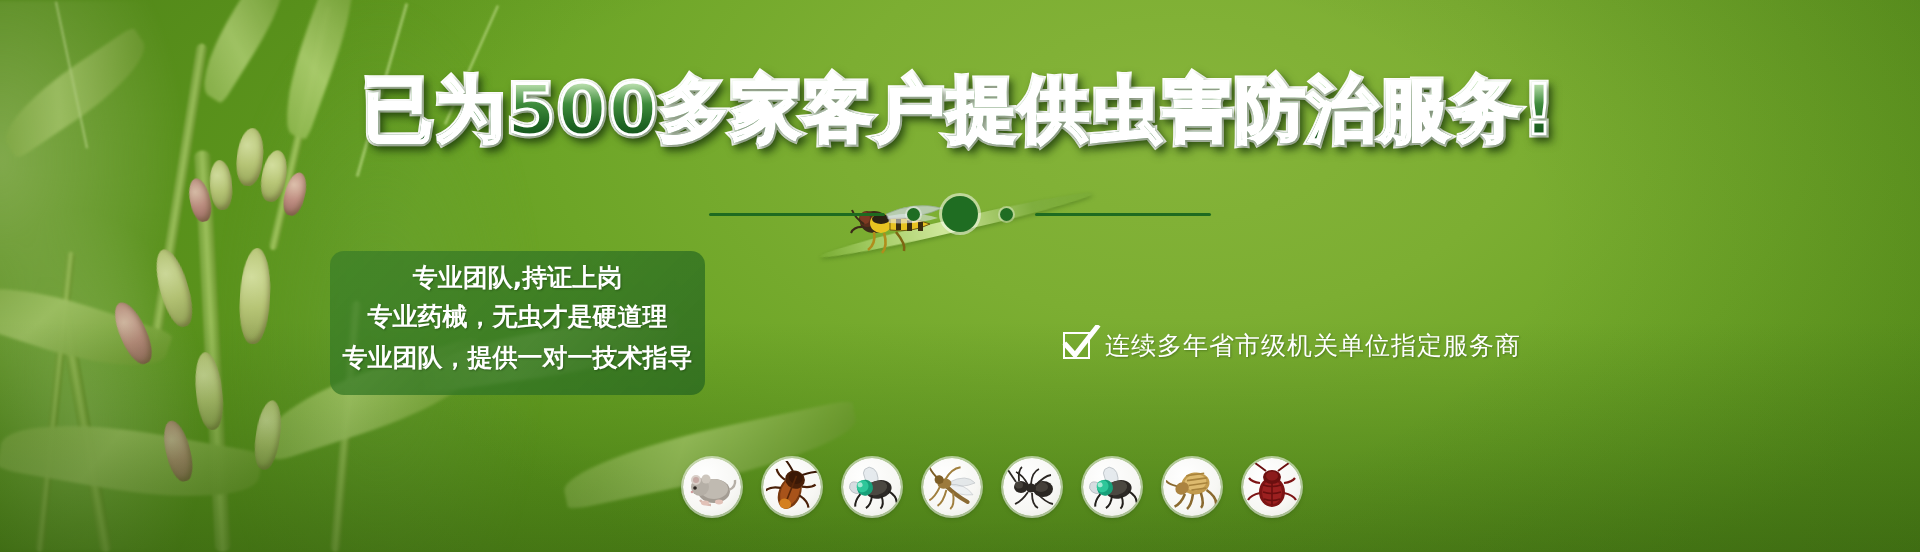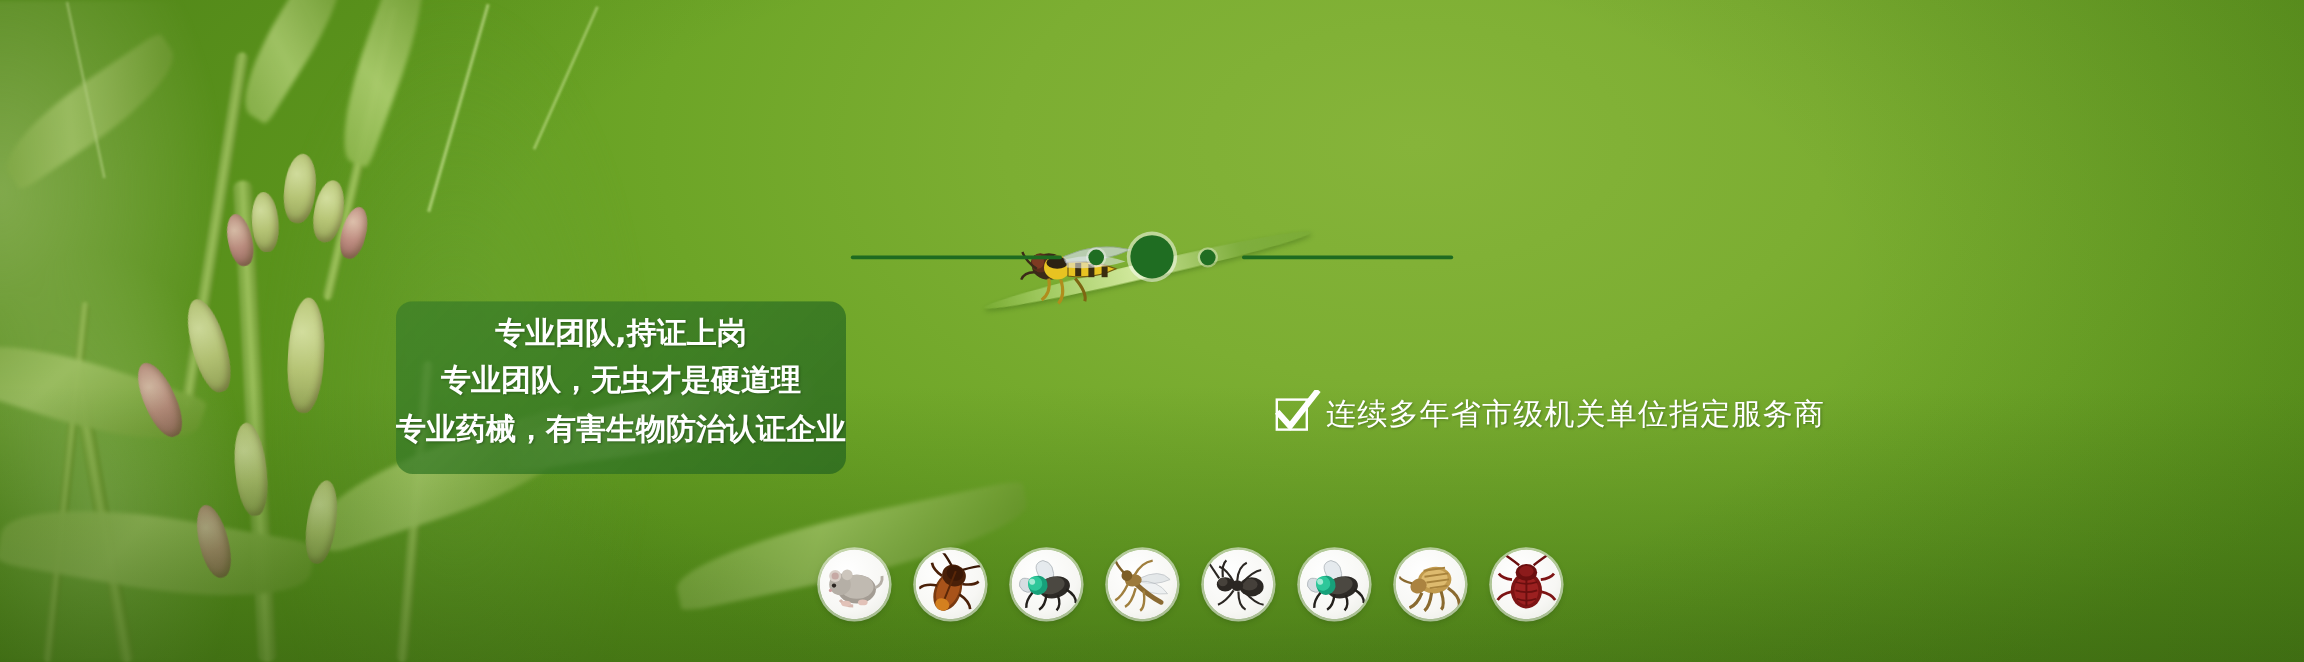--- a/index.html
+++ b/index.html
@@ -263,33 +263,37 @@
       <path d="M34 31 q4 13 -2 20" stroke="#b08d1c" stroke-width="2.6" fill="none"></path>
       <path d="M46 30 q10 12 8 19" stroke="#7e6612" stroke-width="2.6" fill="none"></path>
       <path d="M14 22 q-9 -6 -12 -14" stroke="#3b2a18" stroke-width="2" fill="none"></path>
       <path d="M14 25 q-10 -1 -13 6" stroke="#3b2a18" stroke-width="2" fill="none"></path>
     </g>
   </svg>
 
   <div class="bg-dark-bottom"></div>
   <div class="bg-vignette"></div>
 
+  <div id="headline-wrap">
+    <div id="headline-outline">已为500多家客户提供虫害防治服务!</div>
+    <div id="headline">已为500多家客户提供虫害防治服务!</div>
+  </div>
 
   <div id="divider">
     <div class="rule"></div>
     <div class="dot-sm"></div>
     <div class="dot-lg"></div>
     <div class="dot-sm"></div>
     <div class="rule"></div>
   </div>
 
   <div id="info-panel">
     <div class="line l1">专业团队,持证上岗</div>
-    <div class="line l2">专业团队，无虫才是硬道理</div>
-    <div class="line l3">专业药械，有害生物防治认证企业</div>
+    <div class="line l2">专业药械，无虫才是硬道理</div>
+    <div class="line l3">专业团队，提供一对一技术指导</div>
   </div>
 
   <div id="checklist">
     <div class="check-row">
       <span class="check-box">
         <svg width="40" height="40" viewBox="0 0 40 40">
           <path d="M5 20 L14 30 L36 2" stroke="#ffffff" stroke-width="5" fill="none" stroke-linecap="square"></path>
         </svg>
       </span>
       <span class="check-text">连续多年省市级机关单位指定服务商</span>

